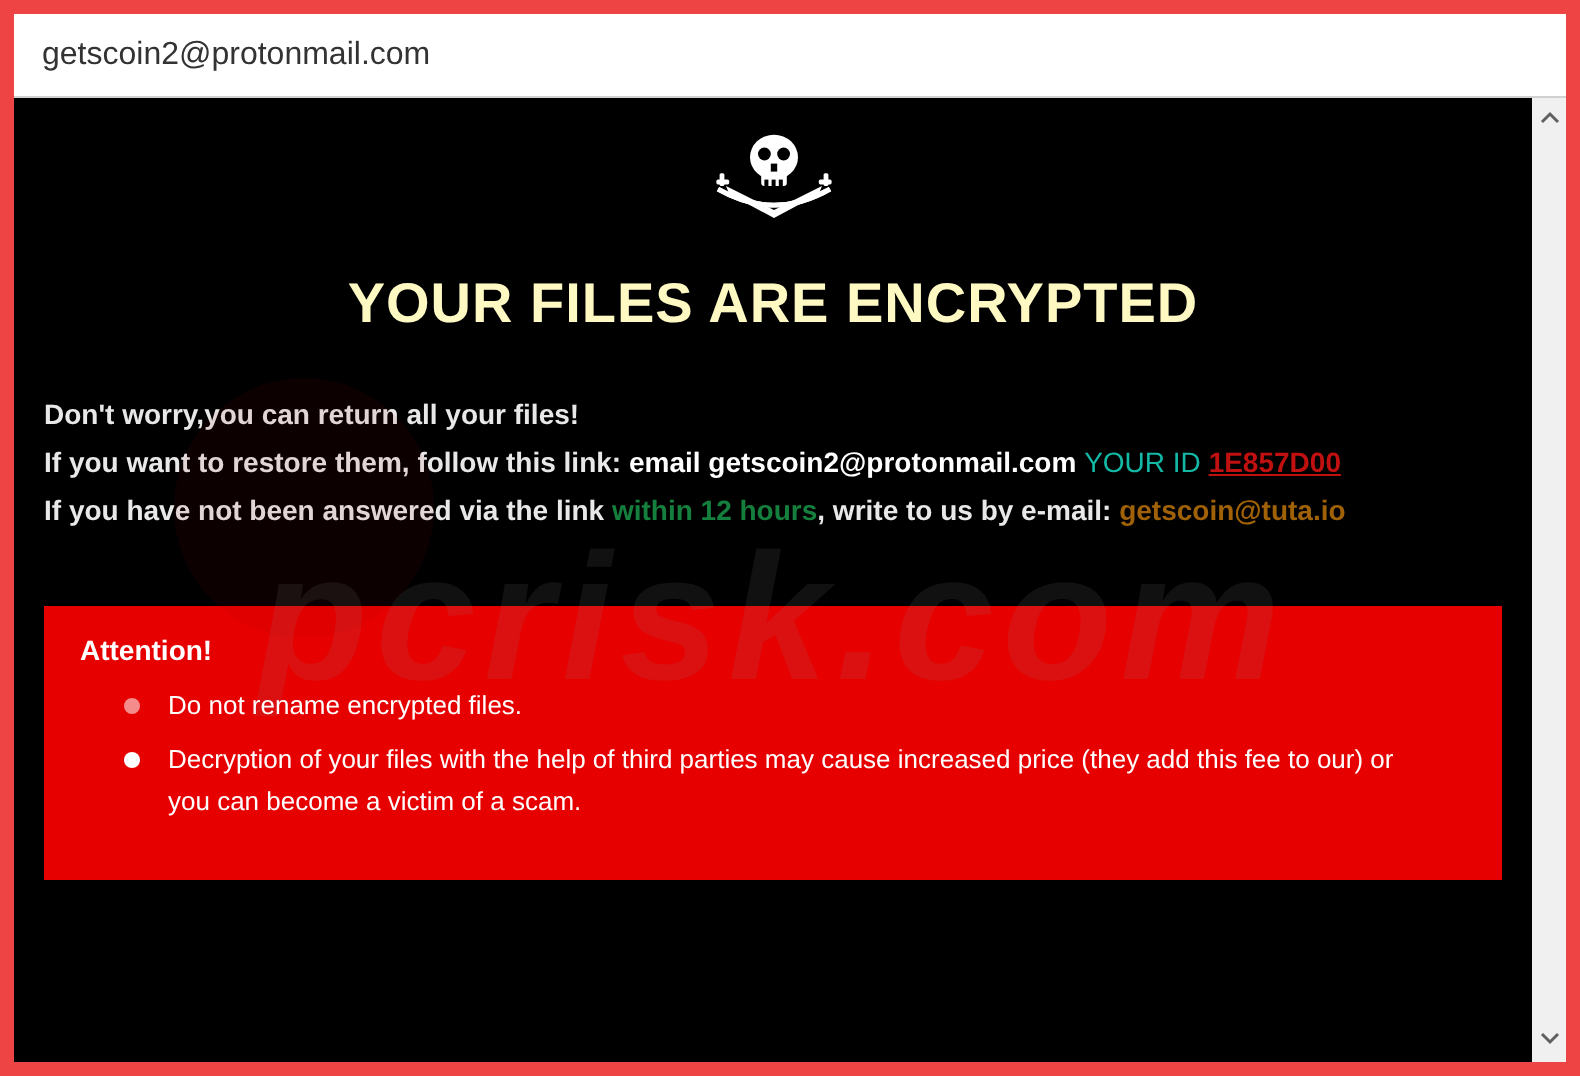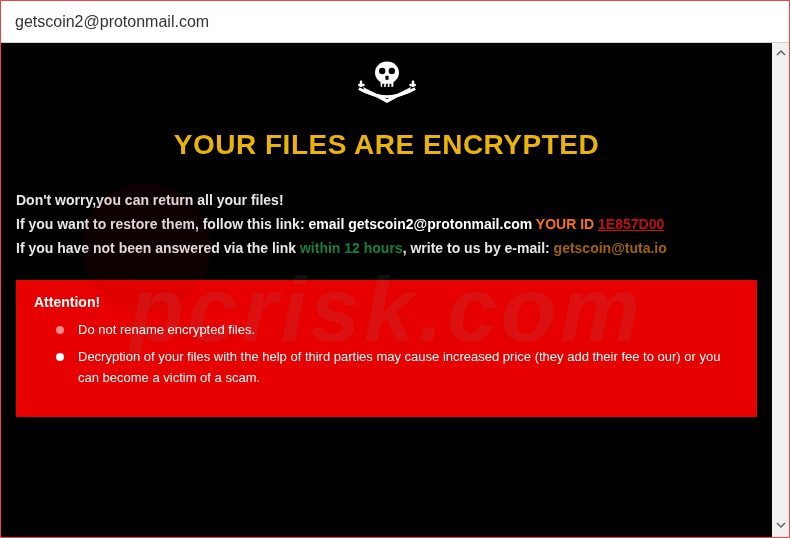--- a/index.html
+++ b/index.html
@@ -6,21 +6,21 @@
     body {
       width: 790px;
       height: 538px;
       font-family: 'Segoe UI', Tahoma, sans-serif;
       background: #ffffff;
       overflow: hidden;
     }
     .window {
       width: 100%;
       height: 100%;
-      border: 1px solid #ef4444;
+      border: 7px solid #ef4444;
       background: #fff;
     }
     .titlebar {
       height: 42px;
       background: #ffffff;
       border-bottom: 1px solid #d0d0d0;
       display: flex;
       align-items: center;
       padding: 0 14px;
       font-size: 16px;
@@ -71,37 +71,37 @@
       border-radius: 50%;
       background: rgba(160,0,0,0.08);
       pointer-events: none;
     }
     .skull-wrap {
       text-align: center;
       margin-top: 0px;
     }
     .skull-icon svg { width: 80px; height: 60px; }
     .main-heading {
-      color: #eab308;
+      color: #fef9c3;
       text-align: center;
       font-size: 28px;
       font-weight: bold;
       margin-top: 10px;
       margin-bottom: 28px;
       letter-spacing: 0.5px;
     }
     .info-text {
       color: #e8e8e8;
       font-size: 14px;
       font-weight: bold;
       line-height: 1.7;
-      margin-bottom: 20px;
+      margin-bottom: 36px;
     }
     .info-text .email1 { color: #ffffff; font-weight: bold; }
-    .info-text .yourid-label { color: #f97316; font-weight: bold; }
+    .info-text .yourid-label { color: #14b8a6; font-weight: normal; }
     .info-text .yourid { color: #c01010; font-weight: bold; text-decoration: underline; }
     .info-text .hours { color: #15803d; font-weight: bold; }
     .info-text .email2 { color: #a16207; font-weight: bold; }
     .attention-box {
       background: #e60000;
       padding: 14px 34px 22px 18px;
       color: #ffffff;
     }
     .attention-title {
       font-weight: bold;
@@ -177,21 +177,21 @@
         </div>
         <div>
           <span>If you have not been answered via the link </span><span class="hours">within 12 hours</span><span>, write to us by e-mail: </span><span class="email2">getscoin@tuta.io</span>
         </div>
       </div>
 
       <div class="attention-box">
         <div class="attention-title">Attention!</div>
         <ul class="attention-list">
           <li class="dim">Do not rename encrypted files.</li>
-          <li>Decryption of your files with the help of third parties may cause increased price (they add their fee to our) or you can become a victim of a scam.</li>
+          <li>Decryption of your files with the help of third parties may cause increased price (they add this fee to our) or you can become a victim of a scam.</li>
         </ul>
       </div>
     </div>
 
     <div class="scrollbar">
       <span class="scroll-arrow">
         <svg width="10" height="10" viewBox="0 0 10 10">
             <path d="M1 7 L5 3 L9 7" stroke="#606060" stroke-width="1.5" fill="none"></path>
           </svg>
       </span>

